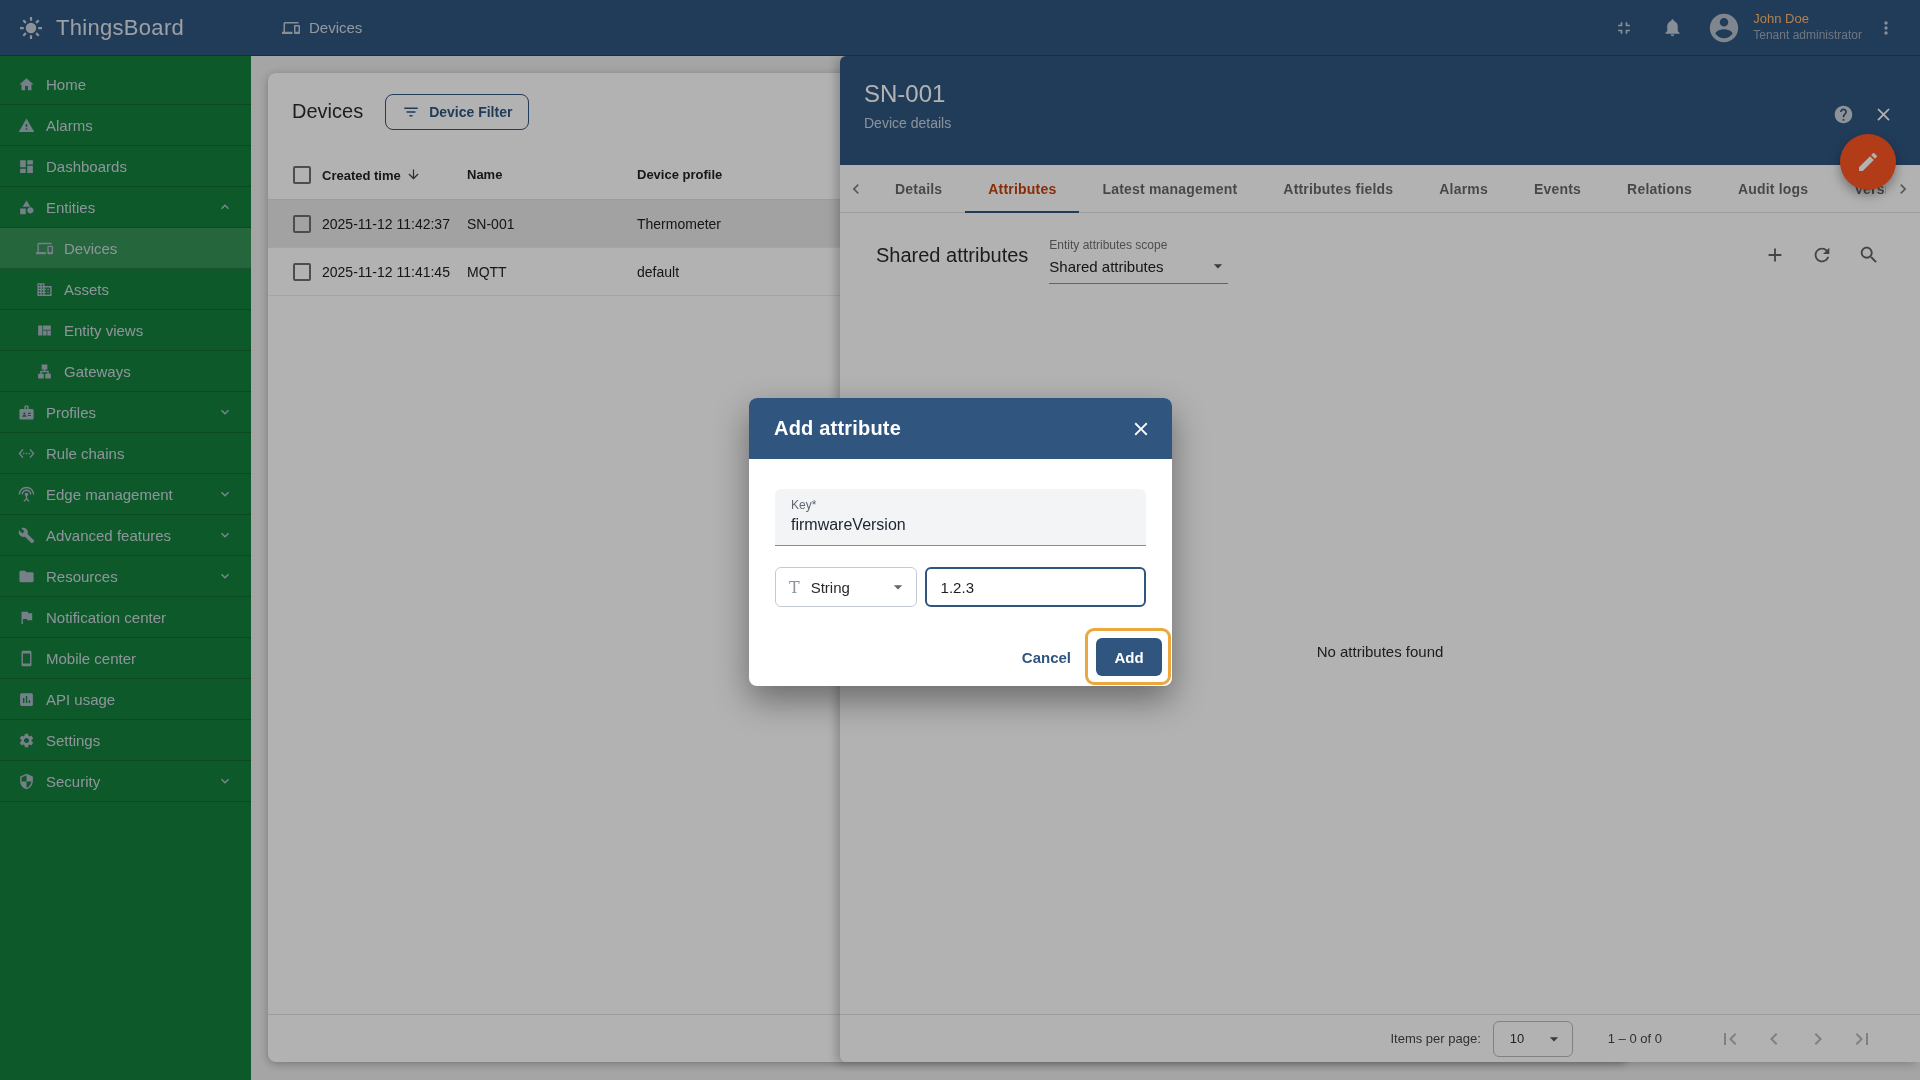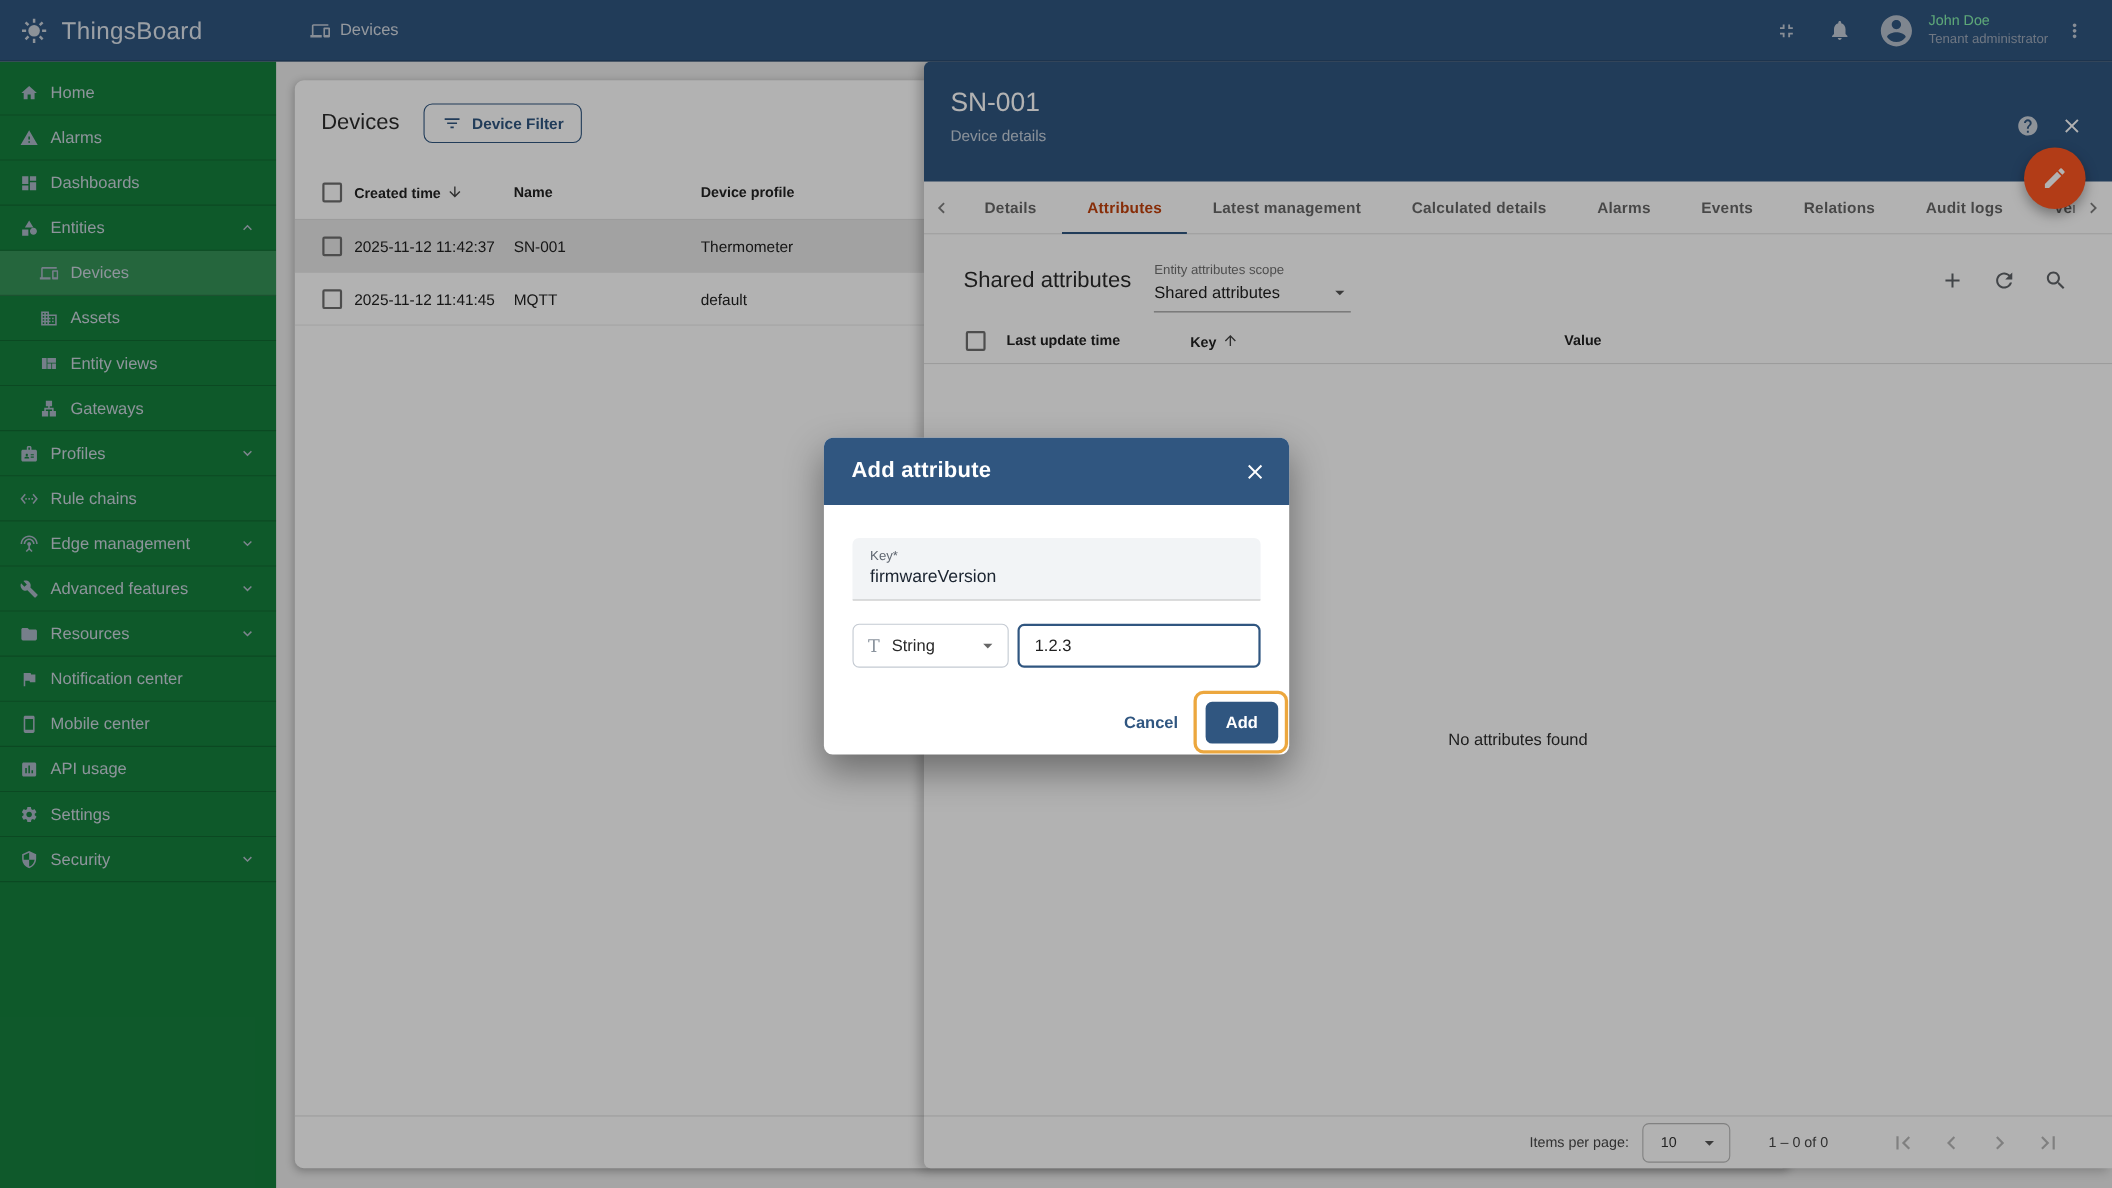--- a/index.html
+++ b/index.html
@@ -10,21 +10,21 @@
   .icon svg{width:100%;height:100%;display:block}
 
   
   .topbar{position:absolute;top:0;left:0;width:1920px;height:56px;background:#305680;display:flex;align-items:center;z-index:5;border-bottom:1px solid rgba(0,0,0,.25)}
   .brand{width:251px;display:flex;align-items:center;gap:10px;padding-left:16px;flex:none}
   .logo-text{font-size:22px;font-weight:400;color:#dfe5ec;letter-spacing:.3px}
   .breadcrumb{display:flex;align-items:center;gap:9px;margin-left:31px;font-size:15px;color:#d5dbe3}
   .top-actions{margin-left:auto;display:flex;align-items:center;padding-right:24px}
   .top-actions .icon{color:#c3ccd7}
   .user-block{display:flex;flex-direction:column;line-height:1.3;margin:0 14px 0 12px}
-  .user-name{font-size:13px;color:#86efac}
+  .user-name{font-size:13px;color:#fdba74}
   .user-role{font-size:12px;color:#9fabbb}
 
   
   .sidebar{position:absolute;top:56px;left:0;width:251px;height:1024px;background:#15803d;padding-top:8px;z-index:4}
   .side-item{height:41px;display:flex;align-items:center;padding:0 18px;border-bottom:1px solid rgba(0,0,0,.18);color:#ccd5df;font-size:15px;font-weight:500;cursor:pointer}
   .side-item .icon{color:#a9b6c6;width:17px;height:17px}
   .side-item .lbl{margin-left:11px;white-space:nowrap}
   .side-item.child{padding-left:36px}
   .side-item.selected{background:rgba(255,255,255,.14)}
   .side-item .sp{flex:1}
@@ -416,21 +416,21 @@
           <span class="icon" id="tchl-ic">
             <svg viewBox="0 0 24 24" fill="currentColor">
               <path d="M15.41 7.41 14 6l-6 6 6 6 1.41-1.41L10.83 12z"></path>
             </svg>
           </span>
         </span>
       <div class="tabs-scroll" id="tabs-scroll">
           <div class="tab">Details</div>
           <div class="tab active">Attributes</div>
           <div class="tab">Latest management</div>
-          <div class="tab">Calculated details</div>
+          <div class="tab">Attributes fields</div>
           <div class="tab">Alarms</div>
           <div class="tab">Events</div>
           <div class="tab">Relations</div>
           <div class="tab">Audit logs</div>
           <div class="tab">Version control</div>
         </div>
       <span class="tab-chev right">
           <span class="icon" id="tchr-ic">
             <svg viewBox="0 0 24 24" fill="currentColor">
               <path d="M8.59 16.59 13.17 12 8.59 7.41 10 6l6 6-6 6z"></path>
@@ -462,30 +462,20 @@
               <path d="M17.65 6.35C16.2 4.9 14.21 4 12 4c-4.42 0-7.99 3.58-7.99 8s3.57 8 7.99 8c3.73 0 6.84-2.55 7.73-6h-2.08c-.82 2.33-3.04 4-5.65 4-3.31 0-6-2.69-6-6s2.69-6 6-6c1.66 0 3.14.69 4.22 1.78L13 11h7V4l-2.35 2.35z"></path>
             </svg>
           </span>
         <span class="icon" id="search-ic">
             <svg viewBox="0 0 24 24" fill="currentColor">
               <path d="M15.5 14h-.79l-.28-.27C15.41 12.59 16 11.11 16 9.5 16 5.91 13.09 3 9.5 3S3 5.91 3 9.5 5.91 16 9.5 16c1.61 0 3.09-.59 4.23-1.57l.27.28v.79l5 4.99L20.49 19l-4.99-5zm-6 0C7.01 14 5 11.99 5 9.5S7.01 5 9.5 5 14 7.01 14 9.5 11.99 14 9.5 14z"></path>
             </svg>
           </span>
       </div>
     </div>
-    <div class="attr-header" id="attr-head">
-        <span class="checkbox"></span>
-        <span class="c-lut"><span>Last update time</span></span>
-        <span class="c-key"><span>Key</span><span class="sort-ic">
-            <svg viewBox="0 0 24 24" fill="currentColor">
-              <path d="M4 12l1.41 1.41L11 7.83V20h2V7.83l5.58 5.59L20 12l-8-8-8 8z"></path>
-            </svg>
-          </span></span>
-        <span class="c-val"><span>Value</span></span>
-      </div>
     <div class="attr-empty">
       <span>No attributes found</span>
     </div>
     <div class="paginator">
       <span>Items per page:</span>
       <div class="pp-select">
         <span>10</span>
         <span class="icon" id="pp-caret">
             <svg viewBox="0 0 24 24" fill="currentColor">
               <path d="M7 10l5 5 5-5z"></path>

